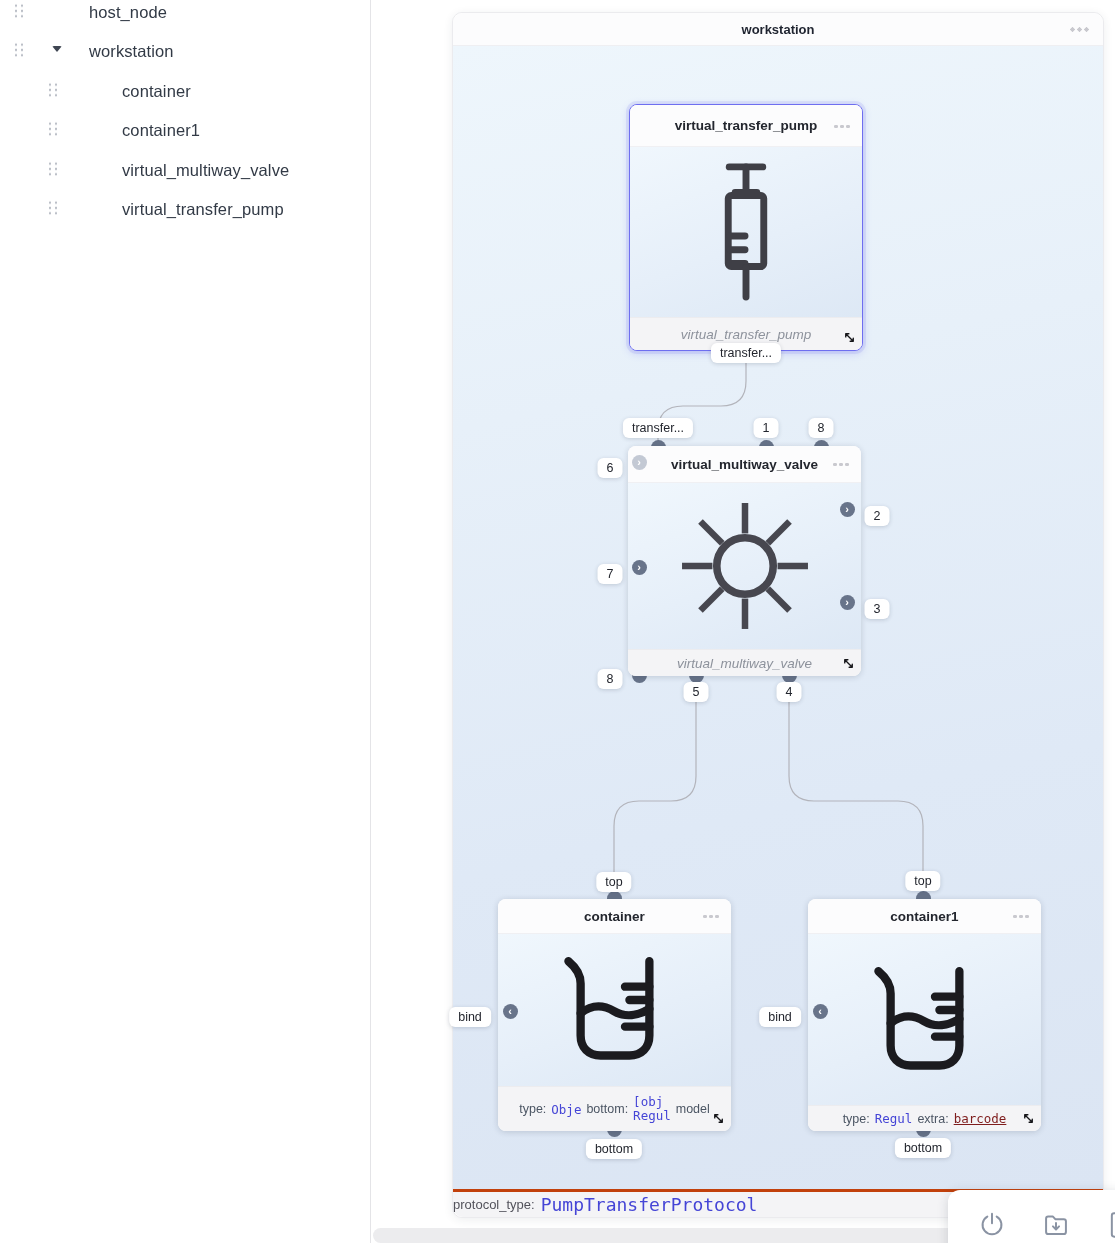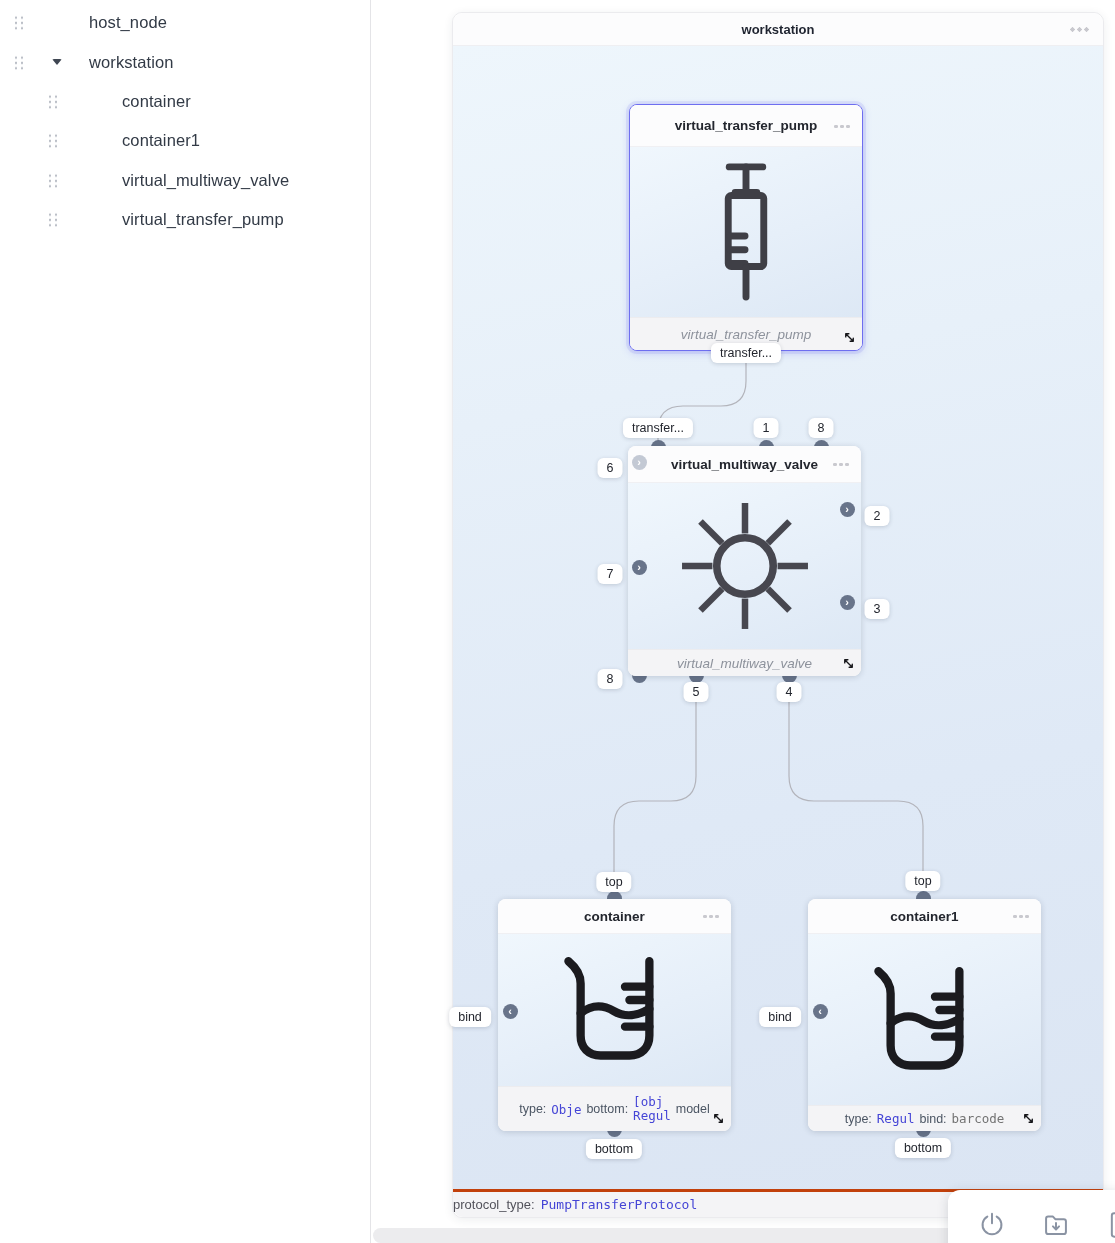--- a/index.html
+++ b/index.html
@@ -3,21 +3,21 @@
 <meta charset="utf-8">
 <style>
   * { margin:0; padding:0; box-sizing:border-box; }
   html,body { width:1115px; height:1243px; overflow:hidden; background:#fff;
     font-family:"Liberation Sans", sans-serif; }
   .app { position:relative; width:1115px; height:1243px; }
 
   
   .sidebar { position:absolute; left:0; top:0; width:371px; height:1243px;
     background:#fff; border-right:1px solid #e4e4e7; padding-top:3px; }
-  .tree-row { display:flex; align-items:center; height:39.4px; cursor:pointer; }
+  .tree-row { display:flex; height:39.4px; cursor:pointer; }
   .drag-handle { width:12px; height:15px; flex:none;
     background-image:radial-gradient(circle, #bcc0c8 1.15px, transparent 1.5px);
     background-size:6px 5.3px; background-position:0 0; }
   .lvl0 .drag-handle { margin-left:13px; }
   .lvl1 .drag-handle { margin-left:47px; }
   .caret-box { width:13px; height:13px; flex:none; margin-left:25px;
     display:flex; align-items:center; justify-content:center; }
   .lvl1 .caret-box { margin-left:0; width:0; }
   .caret-down-icon { width:0; height:0; border-left:5px solid transparent;
     border-right:5px solid transparent; border-top:6px solid #3f4652; border-radius:2px; }
@@ -37,21 +37,21 @@
     background-image:radial-gradient(circle, #c9c9cf 2px, transparent 2.3px);
     background-size:7px 5px; background-position:0 50%; cursor:pointer; }
   .panel-header .ellipsis-icon { right:14px; top:14px; }
   .panel-body { position:absolute; left:0; top:33px; right:0; bottom:28px; overflow:hidden;
     background:linear-gradient(168deg, #eef6fc 0%, #e7f0f9 30%, #dfe9f6 65%, #dbe5f3 100%); }
   .panel-footer { position:absolute; left:0; bottom:0; right:0; height:28px;
     background:#f4f4f6; border-top:3px solid #c2410c; border-radius:0 0 10px 10px;
     display:flex; align-items:center; justify-content:flex-start; gap:6px; z-index:5; }
   .panel-footer .flabel { font-size:13px; color:#52525b; }
   .mono-blue { font-family:"DejaVu Sans Mono", monospace; font-size:12.5px; color:#4545d6; }
-  .mono-dark { font-family:"DejaVu Sans Mono", monospace; font-size:12.5px; color:#737373; }
+  .mono-dark { font-family:"DejaVu Sans Mono", monospace; font-size:12.5px; color:#7f1d1d;text-decoration:underline; }
 
   .edges { position:absolute; left:0; top:0; z-index:0; pointer-events:none; }
   .edges path { fill:none; stroke:#b3b4bb; stroke-width:1.2; }
 
   
   .node { position:absolute; display:flex; flex-direction:column; border-radius:8px;
     overflow:hidden; background:#fff; z-index:2;
     box-shadow:0 1px 6px rgba(30,41,59,.18); cursor:pointer; }
   .node.selected { border:1px solid #6e6ef0;
     box-shadow:0 0 0 3px rgba(110,110,240,.12), 0 2px 9px rgba(99,102,241,.28); }
@@ -235,34 +235,34 @@
           <svg width="128" height="122" viewBox="0 0 110 110" stroke="#1b1b1f" stroke-width="7.5" fill="none" stroke-linecap="round" stroke-linejoin="round">
             <path d="M13 11 C19 16 24 23 24 31 V78 C24 89 31 96 42 96 H68 C79 96 86 89 86 78 V11"></path>
             <path d="M24 58 C34 50 44 50 54 56 C64 62 76 60 86 54"></path>
             <path d="M64 34 H86 M68 46 H86 M64 70 H86"></path>
           </svg>
         </div>
         <div class="node-footer" style="height:26px">
           <div class="fields">
             <span class="lbl">type:</span>
             <span class="mono-blue">Regul</span>
-            <span class="lbl">bind:</span>
+            <span class="lbl">extra:</span>
             <span class="mono-dark">barcode</span>
           </div>
           <svg class="resize-icon" width="15" height="15" viewBox="0 0 24 24" stroke="#16161a" stroke-width="2.2" fill="none" stroke-linecap="round">
             <path d="M6 6 L18 18 M6 6 H11 M6 6 V11 M18 18 H13 M18 18 V13"></path>
           </svg>
         </div>
       </div>
 
       <div id="ports-layer"></div>
 
       <footer class="panel-footer">
         <span class="flabel">protocol_type:</span>
-        <span class="mono-blue" style="font-size:13px">PumpTransferProtocol</span>
+        <span class="mono-blue" style="font-size:18px">PumpTransferProtocol</span>
       </footer>
     <div class="port-dot behind" style="left: 285.5px; top: 319.5px;"></div>
         <div class="port-label" style="left: 293px; top: 340px; transform: translate(-50%, -50%);">transfer...</div>
         <div class="port-dot behind" style="left: 197.5px; top: 426.5px;"></div>
         <div class="port-label" style="left: 205px; top: 415px; transform: translate(-50%, -50%);">transfer...</div>
         <div class="port-dot behind" style="left: 305.5px; top: 426.5px;"></div>
         <div class="port-label" style="left: 313px; top: 415px; transform: translate(-50%, -50%);">1</div>
         <div class="port-dot behind" style="left: 360.5px; top: 426.5px;"></div>
         <div class="port-label" style="left: 368px; top: 415px; transform: translate(-50%, -50%);">8</div>
         <div class="port-dot light" style="left: 178.5px; top: 441.5px;">

